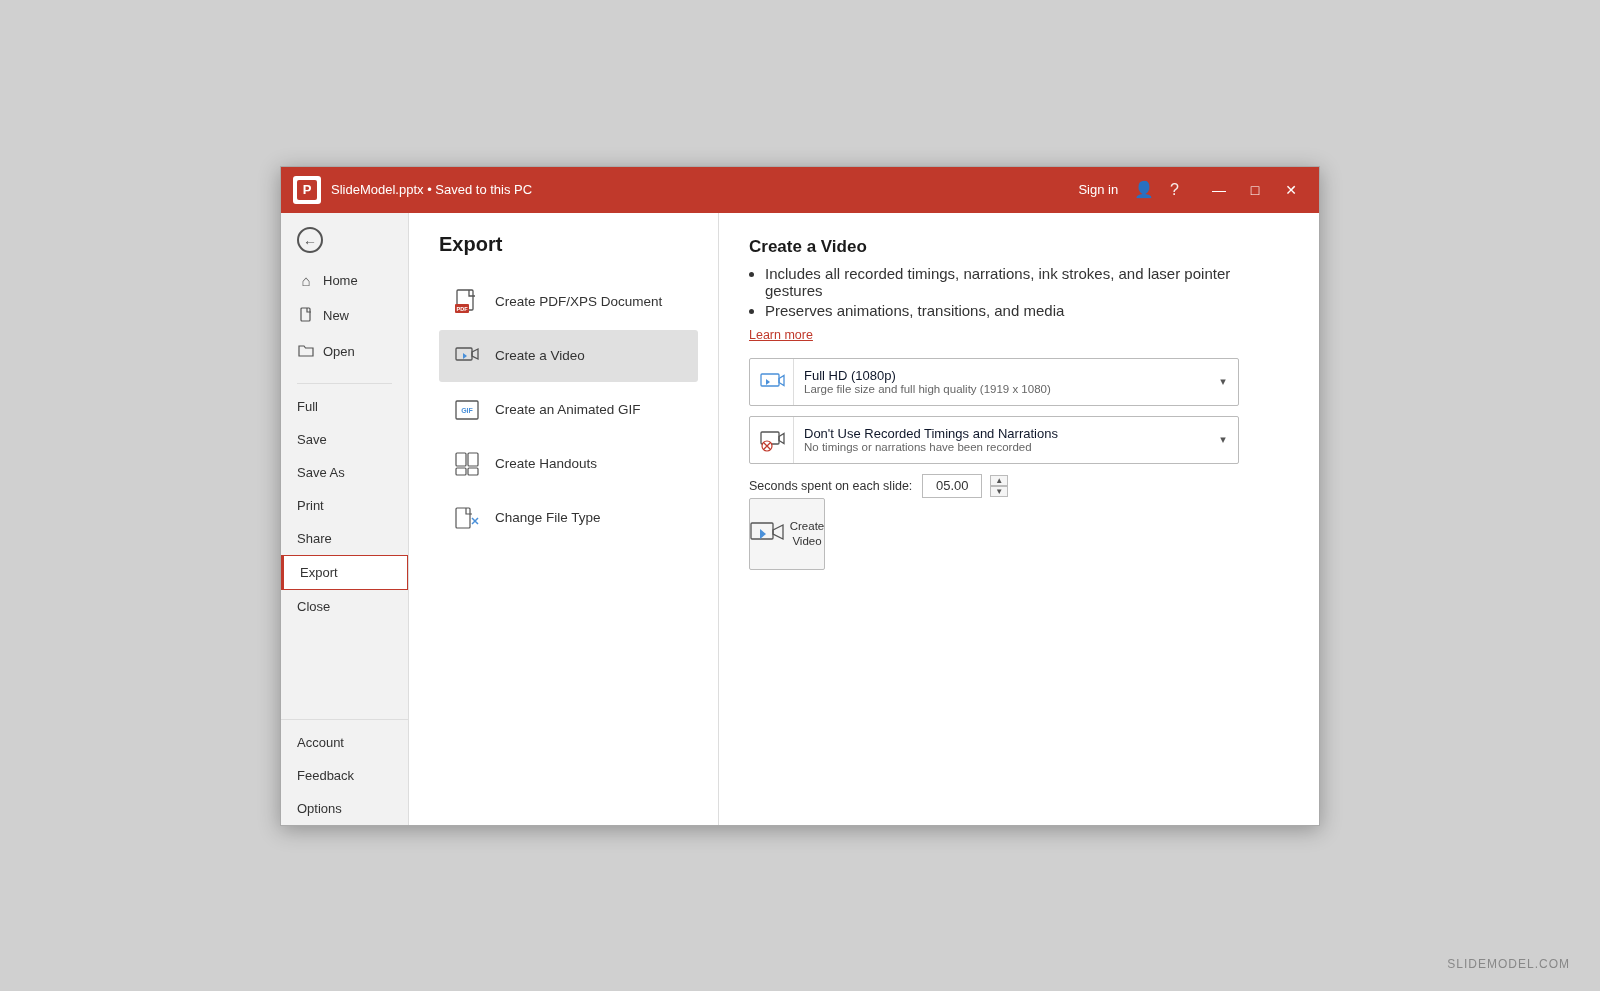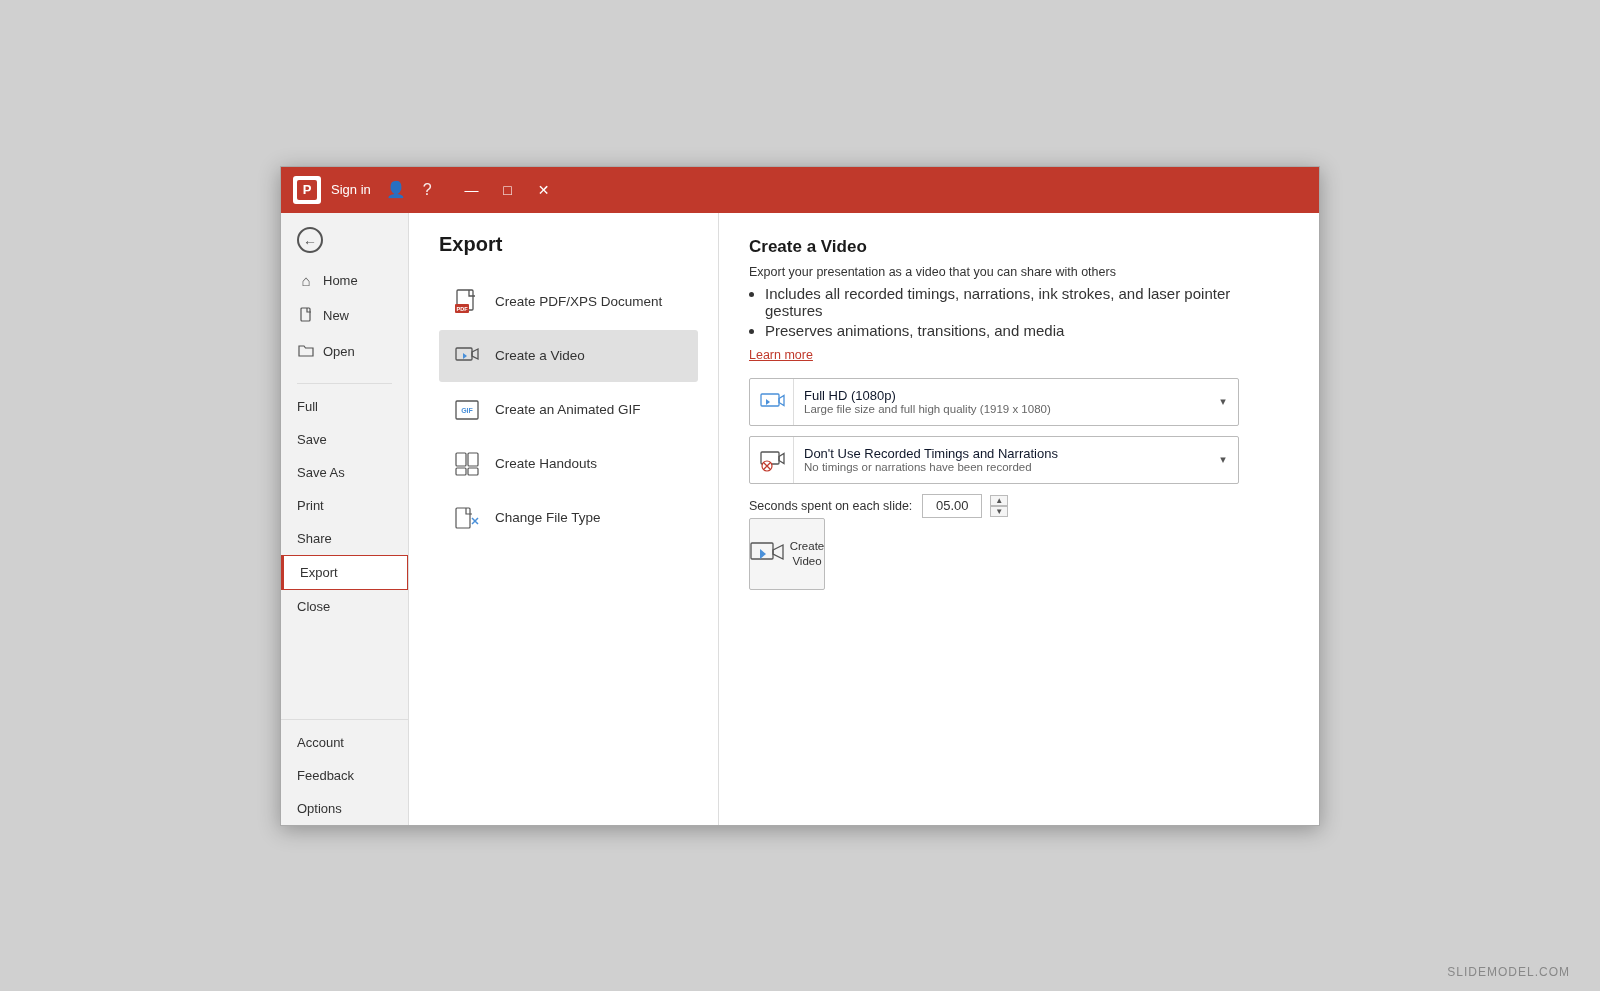--- a/index.html
+++ b/index.html
@@ -344,35 +344,40 @@
     }
 
     
     .icon-pdf svg, .icon-video svg, .icon-gif svg, .icon-cd svg, .icon-handout svg, .icon-filetype svg {
       width: 28px;
       height: 28px;
     }
 
     .watermark {
       position: fixed;
-      bottom: 12px;
+      bottom: 20px;
       right: 30px;
       font-size: 12px;
       color: #888;
       letter-spacing: 1px;
     }
   </style>
 </head>
 <body>
 
 <div class="window">
 
   <div class="titlebar">
     <div class="titlebar-logo">
       <div class="titlebar-logo-inner">P</div>
+    </div>
+    <div class="titlebar-title">
+      <span>SlideModel.pptx</span>
+      <span> • </span>
+      <span>Saved to this PC</span>
     </div>
     <div class="titlebar-right">
       <span class="titlebar-signin">Sign in</span>
       <span class="titlebar-icon">👤</span>
       <span class="titlebar-icon">?</span>
       <div class="titlebar-controls">
         <div class="titlebar-btn">—</div>
         <div class="titlebar-btn">□</div>
         <div class="titlebar-btn close">✕</div>
       </div>
@@ -485,21 +490,20 @@
               <path d="M13 4v6h6" stroke="#555" stroke-width="1.2" fill="none"></path>
               <path d="M19 14l6 6M25 14l-6 6" stroke="#4a90d9" stroke-width="1.5"></path>
             </svg>
           </div>
           <span>Change File Type</span>
         </div>
       </div>
 
       <div class="right-panel">
         <div class="panel-title">Create a Video</div>
-        <div class="panel-desc">Export your presentation as a video that you can share with others</div>
         <ul class="panel-bullets">
           <li>Includes all recorded timings, narrations, ink strokes, and laser pointer gestures</li>
           <li>Preserves animations, transitions, and media</li>
         </ul>
         <a class="learn-more">Learn more</a>
 
         
         <div class="dropdown-row">
           <div class="dropdown-icon-area">
             <svg width="26" height="26" viewBox="0 0 26 26" fill="none">

